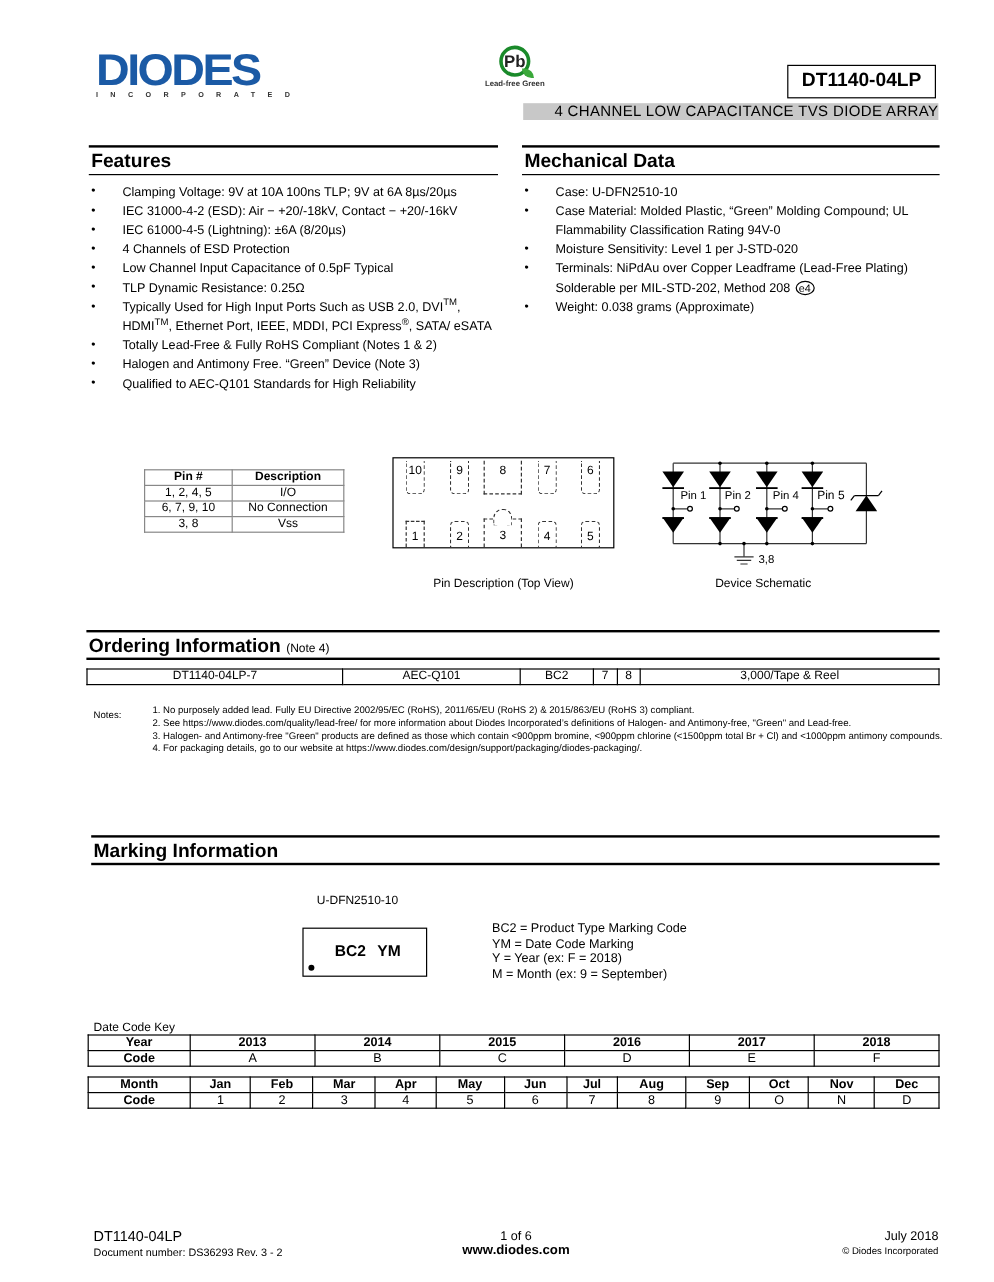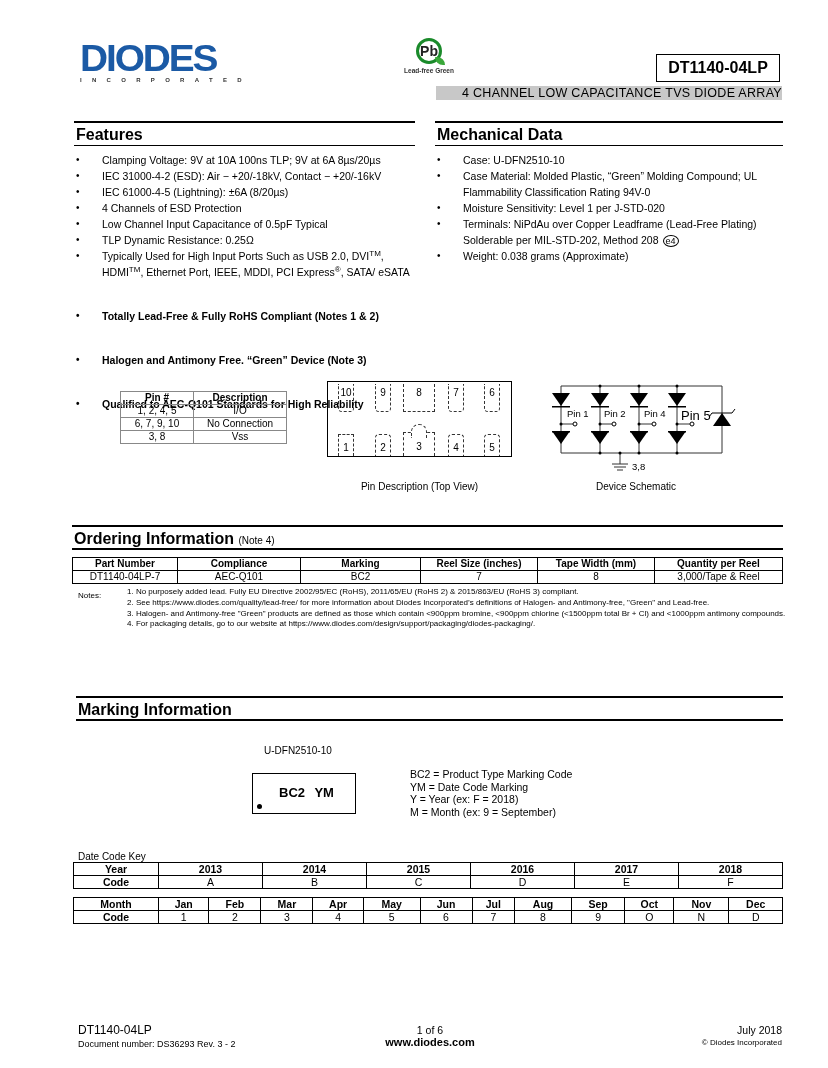--- a/index.html
+++ b/index.html
@@ -15,21 +15,21 @@
   .pb-leaf { position:absolute; right:-6px; bottom:-4px; width:10px; height:8px; background:#3aa83a; border-radius:0 8px 0 8px; }
   .pb-label { font-size:6.5px; font-weight:bold; color:#333; margin-top:3px; white-space:nowrap; }
   .partbox { left:656px; top:54px; width:124px; height:28px; border:1.5px solid #000; box-sizing:border-box; text-align:center; font-weight:bold; font-size:16px; line-height:26px; }
   .subtitle { left:436px; top:86px; width:346px; height:14px; background:#c8c8c8; font-weight:normal; font-size:12.5px; line-height:14px; text-align:right; letter-spacing:0.3px; }
   
   .sec { border-top:2px solid #000; border-bottom:1px solid #000; font-weight:bold; font-size:16px; padding:3px 0 2px 2px; box-sizing:border-box; }
   .sec small { font-weight:normal; font-size:10px;text-align:center; }
   ul.bul { list-style:none; margin:0; padding:0; font-size:10.5px; line-height:16px; }
   ul.bul li { position:relative; padding-left:28px; }
   ul.bul li::before { content:"•"; position:absolute; left:2px; top:0; font-size:10px; }
-  ul.bul li.b { font-weight:bold;margin-top:28px; }
+  ul.bul li.b { font-weight:normal; }
   sup { font-size:8px; line-height:0; }
   .e4 { display:inline-block; border:1px solid #000; border-radius:50%; font-size:9px; line-height:10px; padding:0 2px; margin-left:4px; }
   
   table { border-collapse:collapse; }
   .pintbl { left:120px; top:391px; font-size:10px; }
   .pintbl td, .pintbl th { border:1px solid #888; padding:0 6px; text-align:center; height:12px; line-height:12px; }
   .pintbl th { font-weight:bold; }
   .pkg { left:327px; top:381px; width:185px; height:76px; border:1.5px solid #000; box-sizing:border-box; }
   .pad { position:absolute; border:1px dashed #333; box-sizing:border-box; font-size:10px; text-align:center; line-height:18px; }
   .cap { font-size:10px; text-align:center; }
@@ -182,39 +182,31 @@
         <line x1="192" y1="35" x2="195" y2="31"></line>
       <circle cx="35" cy="46" r="2"></circle>
         <circle cx="74" cy="46" r="2"></circle>
         <circle cx="114" cy="46" r="2"></circle>
         <circle cx="152" cy="46" r="2"></circle>
     </g>
   </svg>
   <div class="abs" style="left:27px;top:30px;font-size:9.5px;">Pin 1</div>
   <div class="abs" style="left:64px;top:30px;font-size:9.5px;">Pin 2</div>
   <div class="abs" style="left:104px;top:30px;font-size:9.5px;">Pin 4</div>
-  <div class="abs" style="left:141px;top:30px;font-size:13px;">Pin 5</div>
+  <div class="abs" style="left:141px;top:30px;font-size:10px;">Pin 5</div>
   <div class="abs" style="left:92px;top:83px;font-size:9.5px;">3,8</div>
 </div>
 <div class="abs cap" style="left:556px;top:481px;width:160px;">Device Schematic</div>
 
 <div class="abs sec" style="left:72px;top:525px;width:711px;height:25px;border-bottom-width:2px;">
   <span>Ordering Information</span>
   <small>(Note 4)</small>
 </div>
 <table class="abs ordtbl">
   <tbody>
-      <tr>
-    <th style="width:104px;">Part Number</th>
-    <th style="width:122px;">Compliance</th>
-    <th style="width:119px;">Marking</th>
-    <th style="width:116px;">Reel Size (inches)</th>
-    <th style="width:116px;">Tape Width (mm)</th>
-    <th>Quantity per Reel</th>
-  </tr>
   <tr>
     <td>DT1140-04LP-7</td>
     <td>AEC-Q101</td>
     <td>BC2</td>
     <td>7</td>
     <td>8</td>
     <td>3,000/Tape &amp; Reel</td>
   </tr>
 </tbody>
   </table>

